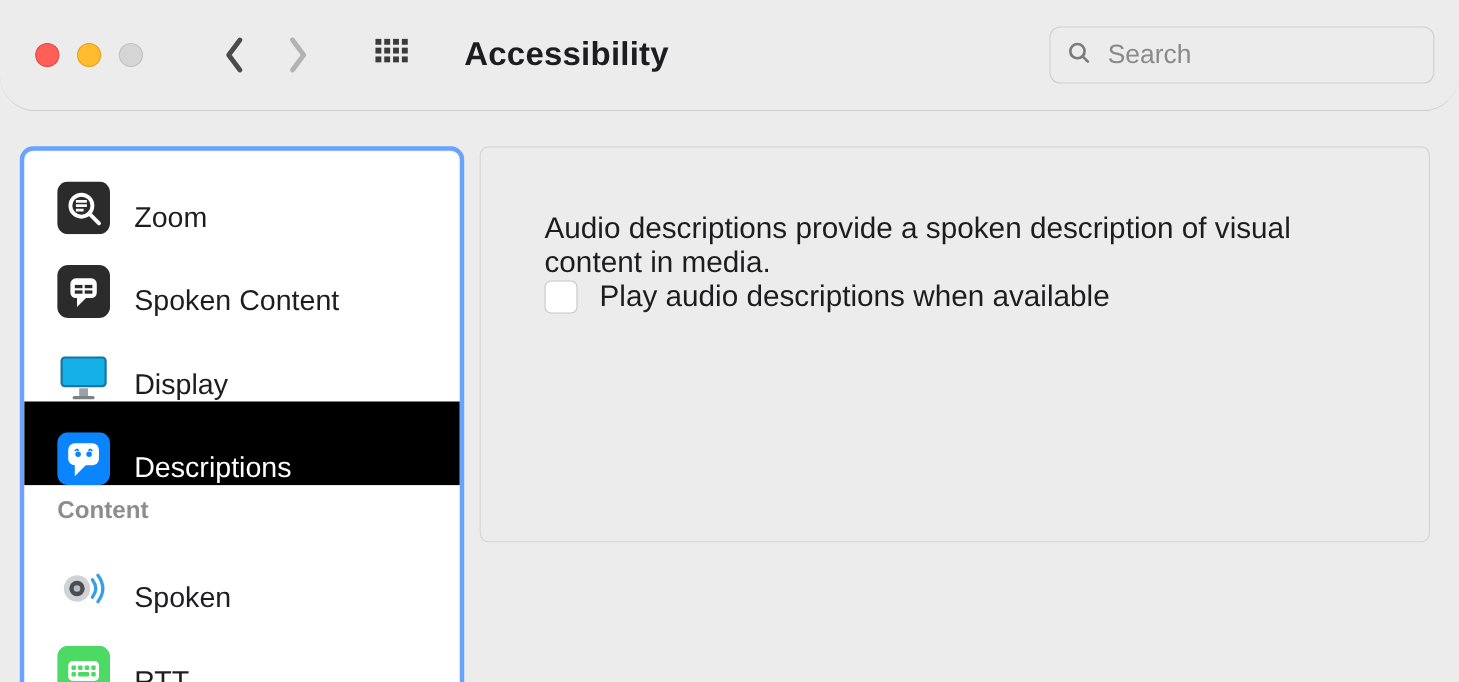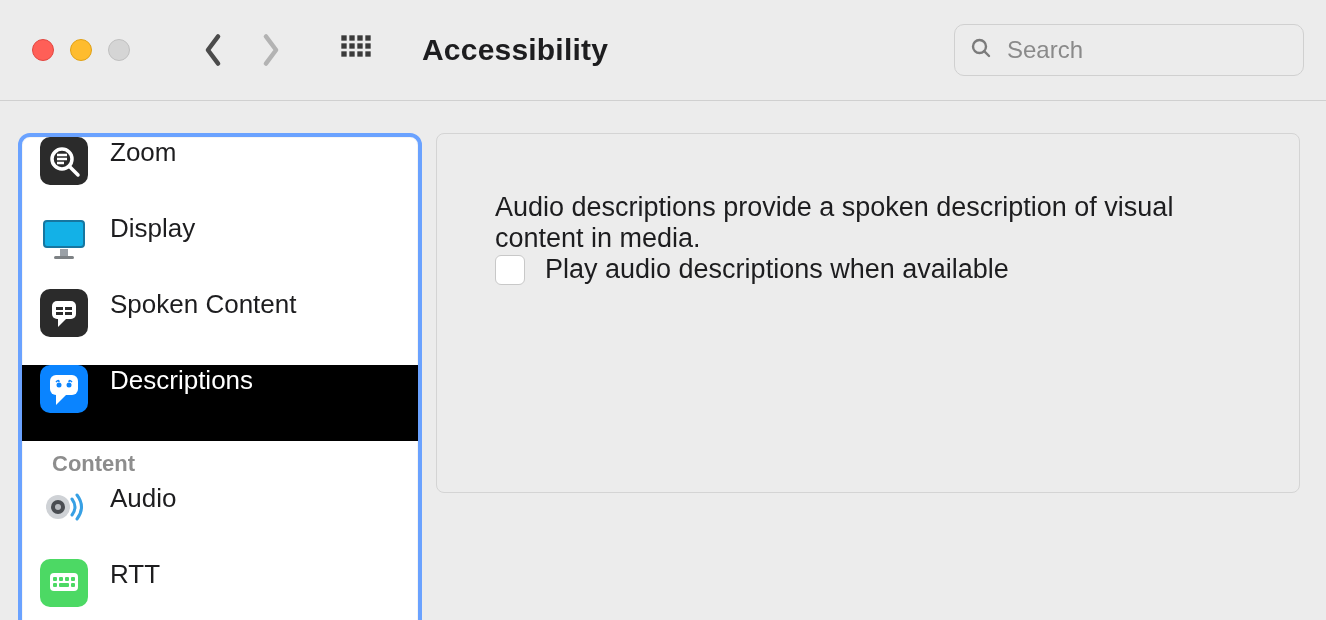--- a/index.html
+++ b/index.html
@@ -10,20 +10,21 @@
     color:#1d1d1f;overflow:hidden;
     -webkit-font-smoothing:antialiased;
   }
   
   .toolbar{
     height:100px;
     display:flex;align-items:center;
     border-bottom:1px solid #d0d0d0;
     padding:0 22px 0 0;
     gap:24px;
+    border-radius:32px;
   }
   .traffic-lights{display:flex;gap:16px;padding-left:32px;}
   .tl{width:20px;height:20px;border-radius:50%;}
   .tl.red{background:#ff5f57;border:1px solid #e24640;}
   .tl.yel{background:#febc2e;border:1px solid #e1a116;}
   .tl.gry{background:#d5d5d5;border:1px solid #c0c0c0;}
   .nav-arrows{display:flex;gap:36px;margin-left:48px;}
   .nav-arrows svg{width:22px;height:34px;display:block;color:#4b4b4b;}
   .grid-btn{margin-left:34px;display:flex;align-items:center;justify-content:center;}
   .grid-btn svg{width:32px;height:32px;color:#3a3a3a;}
@@ -46,22 +47,22 @@
   .main{display:flex;padding:32px 26px 0 18px;gap:14px;height:calc(100% - 100px);}
   
   .sidebar-wrap{
     width:396px;flex:none;
     border:4px solid #6aa2ff;border-radius:12px;
     background:#fff;overflow:hidden;
     box-shadow:0 0 0 1px rgba(0,0,0,.04) inset;
   }
   .sb{height:100%;overflow:auto;}
   .sb-row{
-    display:flex;align-items:flex-start;gap:22px;
-    height:76px;padding:0 18px;cursor:default;
+    display:flex;align-items:flex-end;gap:22px;
+    height:76px;padding:0 30px;cursor:default;
     font-size:26px;font-weight:500;color:#1d1d1f;
   }
   .sb-row.selected{background:#000000;color:#fff;}
   .sb-section{
     font-size:22px;color:#8d8d8d;font-weight:600;
     padding:10px 30px 6px;height:auto;
   }
   .sb-icon{width:48px;height:48px;border-radius:10px;flex:none;
            display:flex;align-items:center;justify-content:center;}
   .sb-icon svg{width:100%;height:100%;}
@@ -143,44 +144,44 @@
               <line x1="17" y1="18" x2="27" y2="18" stroke="#fff" stroke-width="2.5"></line>
               <line x1="17" y1="26" x2="24" y2="26" stroke="#fff" stroke-width="2.5"></line>
             </svg>
         </span>
         <span>Zoom</span>
       </div>
 
       <div class="sb-row">
         <span class="sb-icon">
           <svg viewBox="0 0 48 48">
-              <rect x="4" y="8" width="40" height="26" rx="3" fill="#13b1e7"></rect>
-              <rect x="4" y="8" width="40" height="26" rx="3" fill="none" stroke="#1676a0" stroke-width="2"></rect>
-              <rect x="20" y="36" width="8" height="7" fill="#9aa0a6"></rect>
-              <rect x="14" y="43" width="20" height="3" rx="1.5" fill="#7d8184"></rect>
-            </svg>
-        </span>
-        <span>Display</span>
-      </div>
-
-      <div class="sb-row">
-        <span class="sb-icon">
-          <svg viewBox="0 0 48 48">
               <rect width="48" height="48" rx="10" fill="#2b2b2b"></rect>
               <rect x="12" y="12" width="24" height="18" rx="5" fill="#fff"></rect>
               <polygon points="18,28 18,38 28,28" fill="#fff"></polygon>
               <rect x="16" y="18" width="7" height="3" fill="#2b2b2b"></rect>
               <rect x="25" y="18" width="7" height="3" fill="#2b2b2b"></rect>
               <rect x="16" y="23" width="7" height="3" fill="#2b2b2b"></rect>
               <rect x="25" y="23" width="7" height="3" fill="#2b2b2b"></rect>
             </svg>
         </span>
         <span>Spoken Content</span>
       </div>
 
+      <div class="sb-row">
+        <span class="sb-icon">
+          <svg viewBox="0 0 48 48">
+              <rect x="4" y="8" width="40" height="26" rx="3" fill="#13b1e7"></rect>
+              <rect x="4" y="8" width="40" height="26" rx="3" fill="none" stroke="#1676a0" stroke-width="2"></rect>
+              <rect x="20" y="36" width="8" height="7" fill="#9aa0a6"></rect>
+              <rect x="14" y="43" width="20" height="3" rx="1.5" fill="#7d8184"></rect>
+            </svg>
+        </span>
+        <span>Display</span>
+      </div>
+
       <div class="sb-row selected">
         <span class="sb-icon">
           <svg viewBox="0 0 48 48">
               <rect width="48" height="48" rx="10" fill="#0a84ff"></rect>
               <rect x="10" y="10" width="28" height="20" rx="6" fill="#fff"></rect>
               <polygon points="16,28 16,40 28,28" fill="#fff"></polygon>
               <circle cx="19" cy="20" r="2.5" fill="#0a84ff"></circle>
               <circle cx="29" cy="20" r="2.5" fill="#0a84ff"></circle>
               <path d="M16 17 q3 -3 3 0" stroke="#0a84ff" stroke-width="1.6" fill="none"></path>
               <path d="M32 17 q-3 -3 -3 0" stroke="#0a84ff" stroke-width="1.6" fill="none"></path>
@@ -194,21 +195,21 @@
       <div class="sb-row">
         <span class="sb-icon" style="border-radius:0">
           <svg viewBox="0 0 48 48">
               <ellipse cx="18" cy="24" rx="12" ry="12" fill="#cfd2d6"></ellipse>
               <ellipse cx="18" cy="24" rx="7" ry="7" fill="#4a4d52"></ellipse>
               <ellipse cx="18" cy="24" rx="3" ry="3" fill="#b8bbc0"></ellipse>
               <path d="M32 16 q6 8 0 16" stroke="#37a0e4" stroke-width="3" fill="none" stroke-linecap="round"></path>
               <path d="M37 12 q9 12 0 24" stroke="#37a0e4" stroke-width="3" fill="none" stroke-linecap="round"></path>
             </svg>
         </span>
-        <span>Audio</span>
+        <span>Spoken</span>
       </div>
 
       <div class="sb-row">
         <span class="sb-icon">
           <svg viewBox="0 0 48 48">
               <rect width="48" height="48" rx="10" fill="#4cd964"></rect>
               <rect x="10" y="14" width="28" height="18" rx="4" fill="#fff"></rect>
               <rect x="13" y="18" width="4" height="4" rx="1" fill="#4cd964"></rect>
               <rect x="19" y="18" width="4" height="4" rx="1" fill="#4cd964"></rect>
               <rect x="25" y="18" width="4" height="4" rx="1" fill="#4cd964"></rect>

